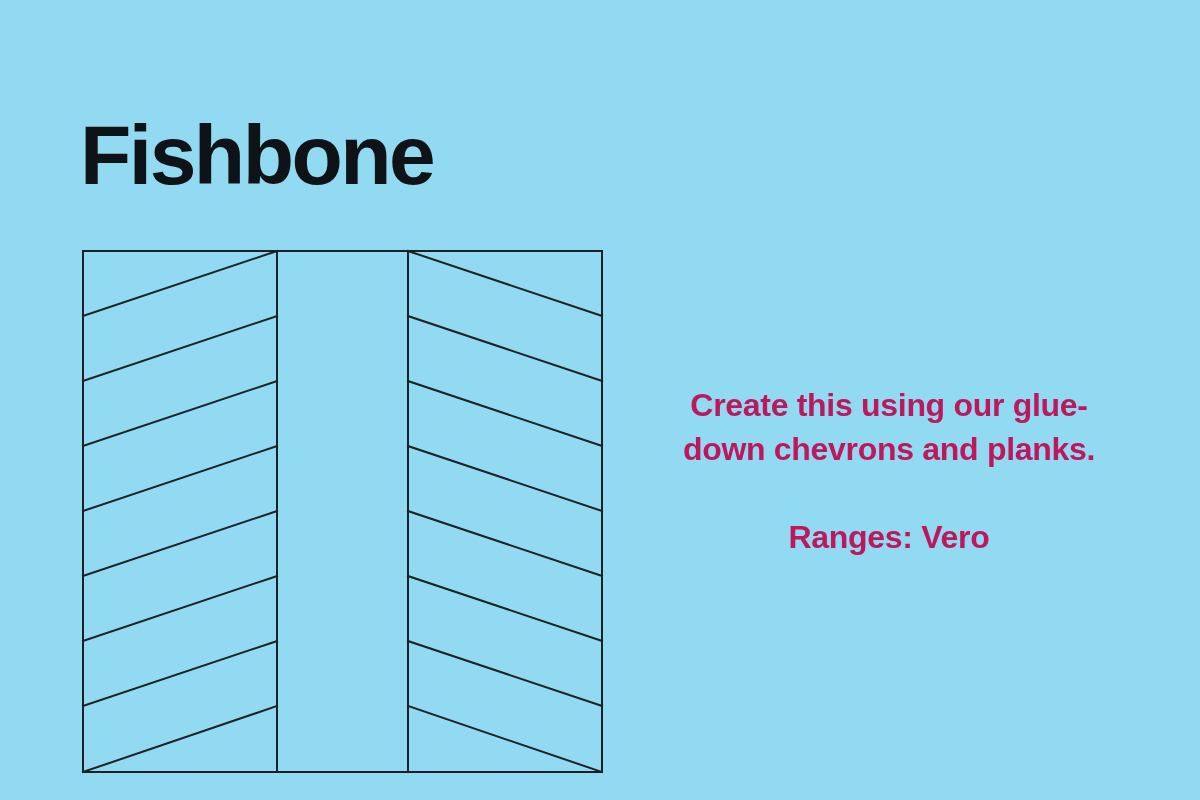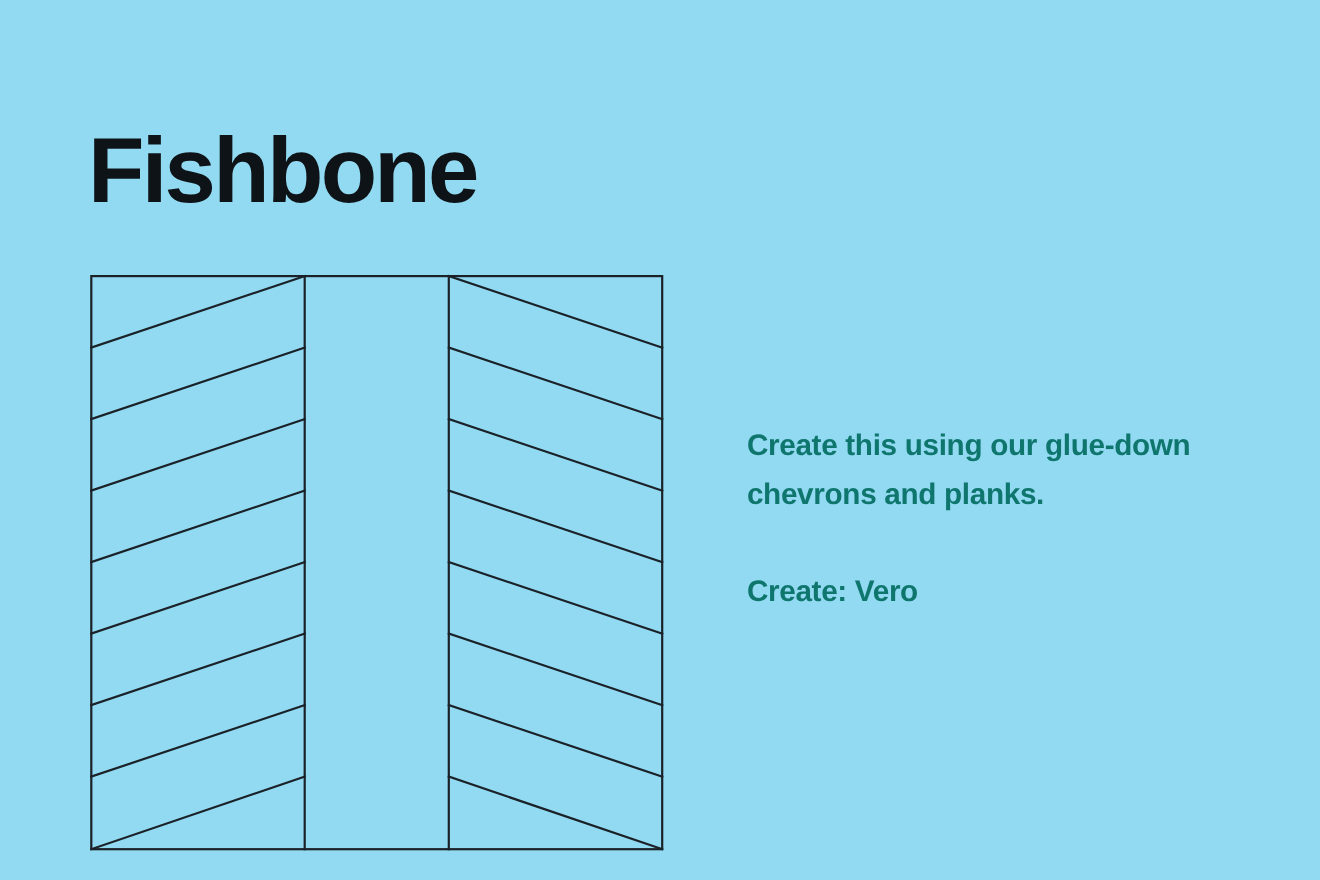--- a/index.html
+++ b/index.html
@@ -37,25 +37,26 @@
     top: 201px;
   }
   #copy {
     position: absolute;
     left: 679px;
     top: 336px;
     width: 420px;
   }
   #copy p {
     margin: 0;
-    font-size: 27px;
+    font-size: 32px;
     font-weight: 700;
     line-height: 44px;
     letter-spacing: -0.3px;
-    color: #0f766e;
+    color: #be185d;
+    text-align: center;
   }
   #copy .spacer {
     height: 44px;
   }
 </style>
 </head>
 <body>
 
 <div id="page">
 
@@ -92,16 +93,16 @@
           <line x1="328" y1="458" x2="522" y2="524"></line>
         </g>
 
       </g>
     </svg>
   </div>
 
   <div id="copy">
     <p>Create this using our glue-down chevrons and planks.</p>
     <div class="spacer"></div>
-    <p>Create: Vero</p>
+    <p>Ranges: Vero</p>
   </div>
 
 </div>
 
 </body></html>

